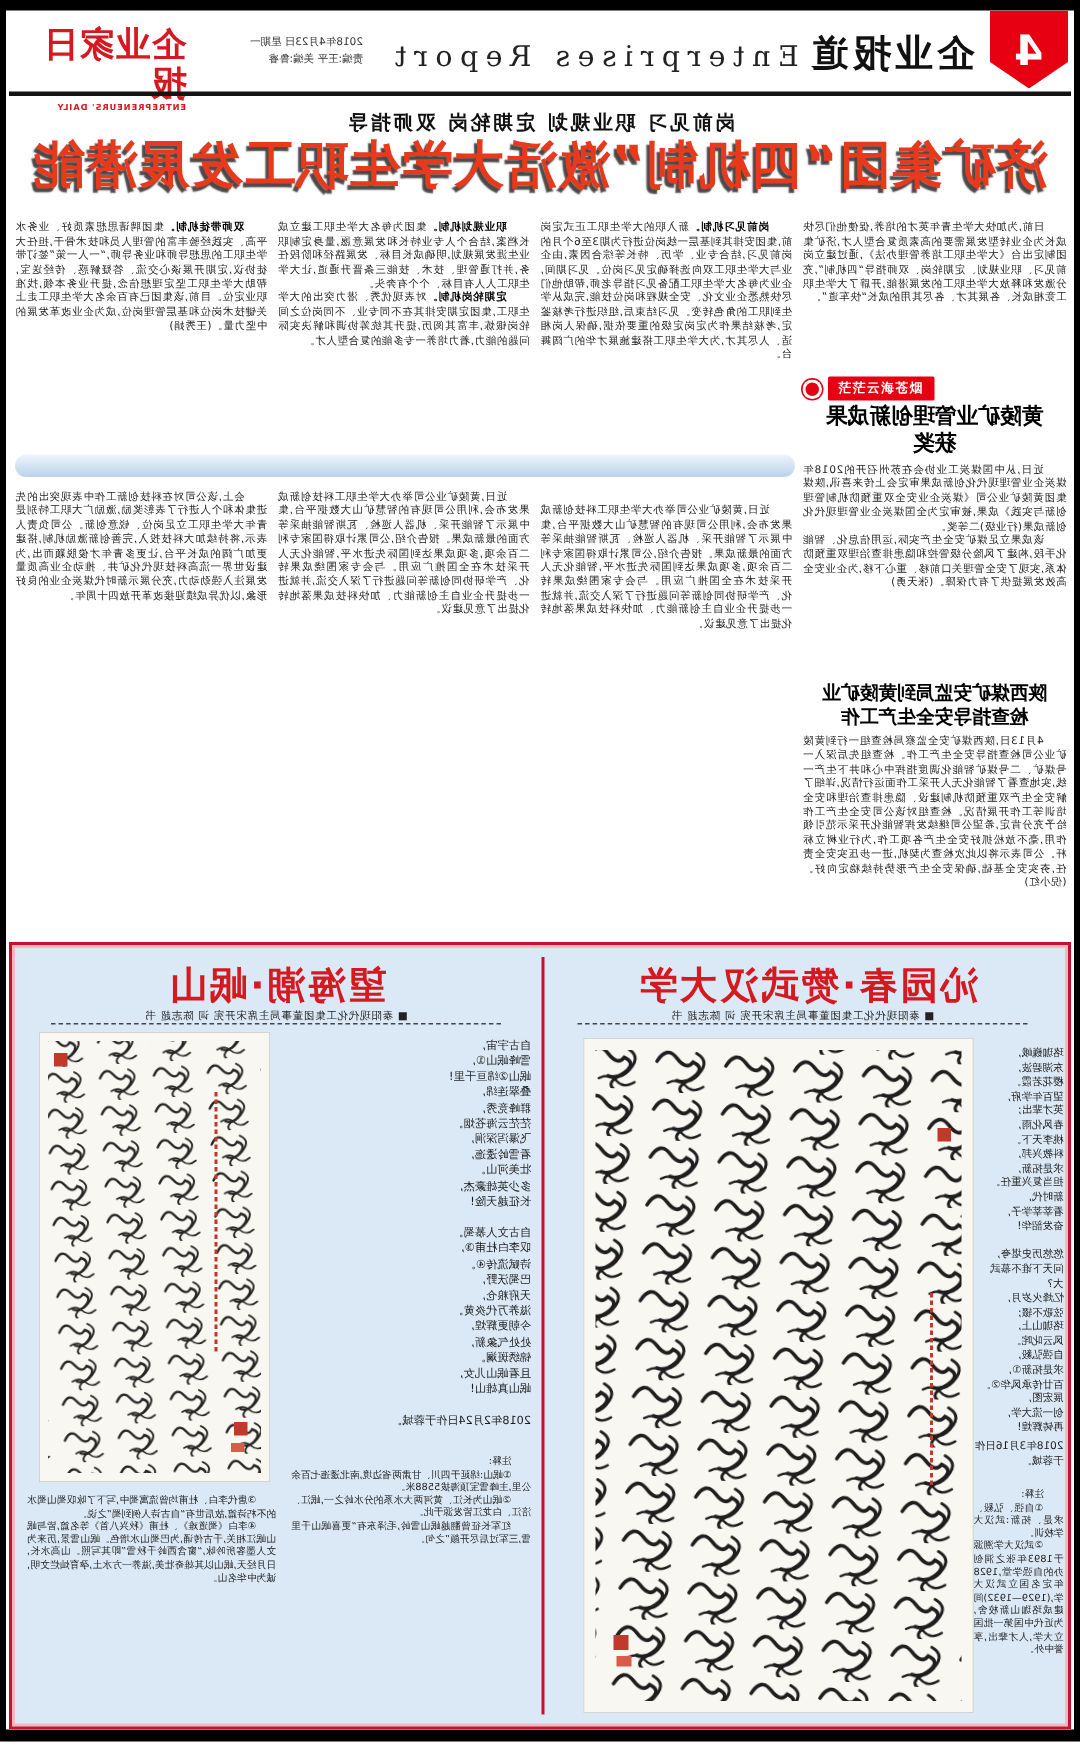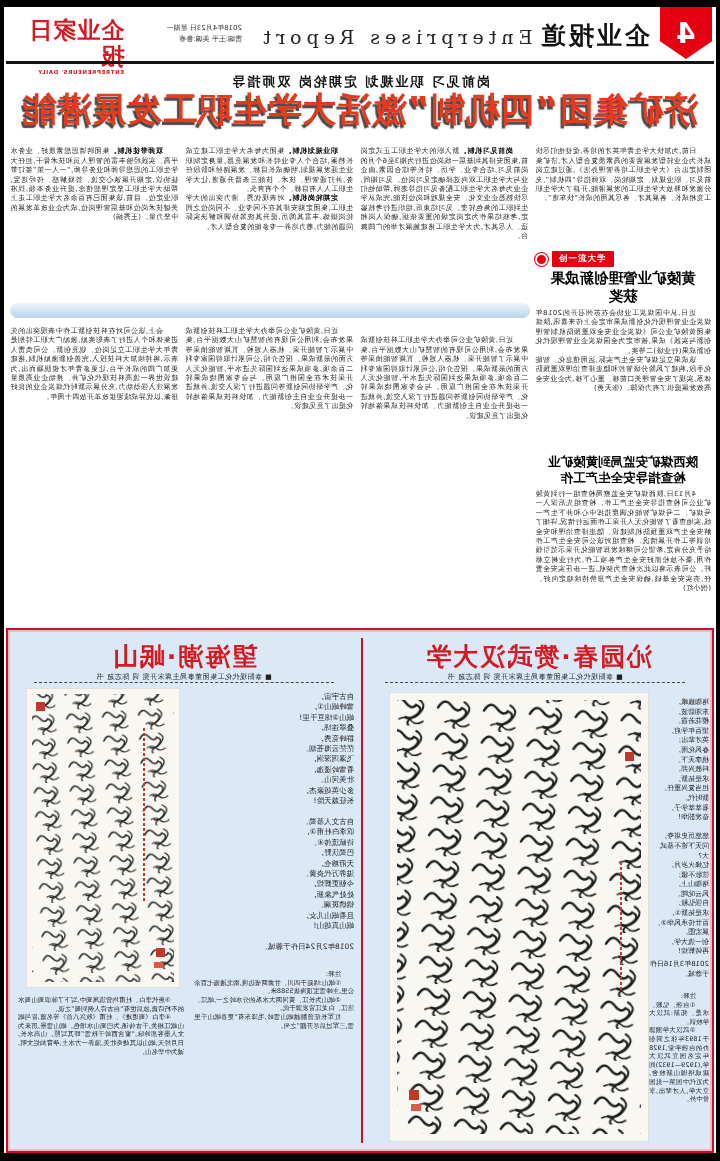--- a/index.html
+++ b/index.html
@@ -83,21 +83,21 @@
   </div>
   <div class="abs body-txt mir" style="left:531px;top:131px;width:176px;height:108px">
     <span>　　日前,为加快大学生青年英才的培养,促使他们尽快成长为企业转型发展需要的高素质复合型人才,济矿集团制定出台《大学生职工培养管理办法》,通过建立岗前见习、职业规划、定期轮岗、双师指导“四机制”,充分激发和释放大学生职工的发展潜能,开辟了大学生职工竞相成长、各展其才、各尽其用的成长“快车道”。</span>
   </div>
 
   <div class="abs pill" style="left:6px;top:296px;width:520px;height:15px"></div>
 
   <div class="abs" style="left:531px;top:241px;width:176px">
     <div class="wrow">
       <div class="wcircle"></div>
-      <div class="wbadge">创一流大学</div>
+      <div class="wbadge">茫茫云海苍烟</div>
     </div>
     <div class="story-h mir">黄陵矿业管理创新成果
 获奖</div>
     <div class="body-txt mir" style="height:140px">　　近日,从中国煤炭工业协会在苏州召开的2018年煤炭企业管理现代化创新成果审定会上传来喜讯,陕煤集团黄陵矿业公司《煤炭企业安全双重预防机制管理创新与实践》成果,被审定为全国煤炭企业管理现代化创新成果(行业级)二等奖。
 　　该成果立足煤矿安全生产实际,运用信息化、智能化手段,构建了风险分级管控和隐患排查治理双重预防体系,实现了安全管理关口前移、重心下移,为企业安全高效发展提供了有力保障。(张天勇)</div>
     <div class="story-h2 mir" style="margin-top:5px">陕西煤矿安监局到黄陵矿业
 检查指导安全生产工作</div>
     <div class="body-txt mir" style="height:158px">　　4月13日,陕西煤矿安全监察局检查组一行到黄陵矿业公司检查指导安全生产工作。检查组先后深入一号煤矿、二号煤矿智能化调度指挥中心和井下生产一线,实地查看了智能化无人开采工作面运行情况,详细了解安全生产双重预防机制建设、隐患排查治理和安全培训等工作开展情况。检查组对该公司安全生产工作给予充分肯定,希望公司继续发挥智能化开采示范引领作用,毫不放松抓好安全生产各项工作,为行业树立标杆。公司表示将以此次检查为契机,进一步压实安全责任,夯实安全基础,确保安全生产形势持续稳定向好。(倪小红)</div>
   </div>
 

